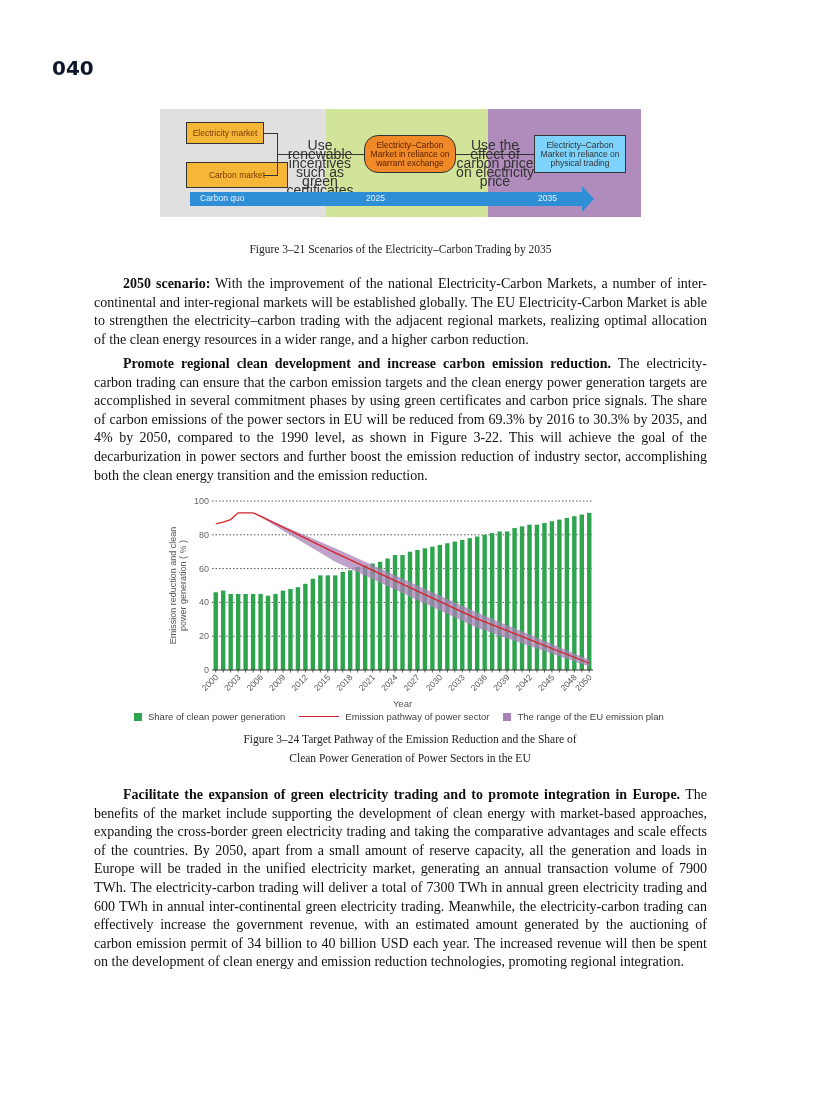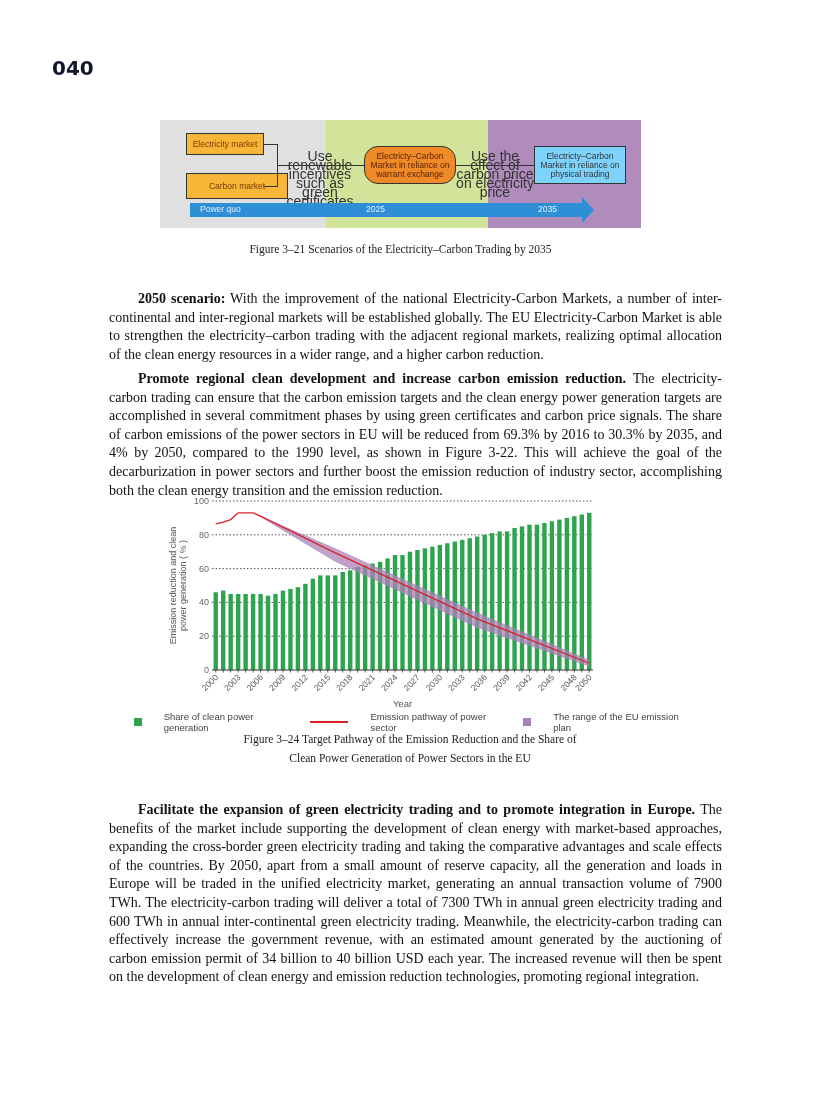--- a/index.html
+++ b/index.html
@@ -1,43 +1,43 @@
 <!DOCTYPE html>
 <html><head>
 <meta charset="utf-8">
 <style>
   html,body{margin:0;padding:0;background:#fff;}
   body{width:816px;height:1100px;position:relative;overflow:hidden;font-family:"Liberation Serif",serif;color:#111;}
   .page-num{position:absolute;left:52px;top:56px;font-family:"DejaVu Sans",sans-serif;font-weight:bold;font-size:20px;color:#0f172a;}
   
-  .fig21{position:absolute;left:160px;top:120px;width:481px;height:108px;background:#e0e0e0;font-family:"Liberation Sans",sans-serif;}
+  .fig21{position:absolute;left:160px;top:109px;width:481px;height:108px;background:#e0e0e0;font-family:"Liberation Sans",sans-serif;}
   .fig21 .zone-green{position:absolute;left:166px;top:0;width:162px;height:108px;background:#d2e49a;}
   .fig21 .zone-purple{position:absolute;left:328px;top:0;width:153px;height:108px;background:#b08cbc;}
   .fig21 .box{position:absolute;border:1px solid #333;font-size:8.5px;color:#7a3b00;text-align:center;line-height:9px;display:flex;align-items:center;justify-content:center;box-sizing:border-box;}
   .fig21 .box-em{left:26px;top:13px;width:78px;height:22px;background:#f6b638;}
   .fig21 .box-cm{left:26px;top:53px;width:102px;height:26px;background:#f6b638;}
   .fig21 .box-warrant{left:204px;top:26px;width:92px;height:38px;background:#f08a28;color:#5a2000;border-radius:14px;}
   .fig21 .box-physical{left:374px;top:26px;width:92px;height:38px;background:#7dd3fc;color:#333;}
   .fig21 .conn{position:absolute;border:1px solid #333;border-left:none;left:104px;top:24px;width:13px;height:41px;}
   .fig21 .line1{position:absolute;left:117px;top:45px;width:87px;height:1px;background:#333;}
   .fig21 .line2{position:absolute;left:296px;top:45px;width:78px;height:1px;background:#333;}
   .fig21 .lbl{position:absolute;font-size:14px;color:#333;text-align:center;line-height:9px;}
   .fig21 .lbl-renew{left:118px;top:32px;width:84px;}
   .fig21 .lbl-price{left:296px;top:32px;width:78px;}
   .fig21 .arrow{position:absolute;left:30px;top:83px;width:392px;height:14px;background:#2f8fd6;}
   .fig21 .arrow-head{position:absolute;left:422px;top:77px;width:0;height:0;border-top:13px solid transparent;border-bottom:13px solid transparent;border-left:12px solid #2f8fd6;}
   .fig21 .arrow-lbl{position:absolute;top:84px;font-size:8.5px;color:#e6f2ff;}
   .cap{position:absolute;font-family:Liberation Serif, serif;font-size:11.5px;color:#222;text-align:center;}
-  .para{position:absolute;left:94px;width:613px;font-size:14px;line-height:18.6px;text-align:justify;margin:15px;}
+  .para{position:absolute;left:94px;width:613px;font-size:14px;line-height:18.6px;text-align:justify;margin:0;}
   .para b{font-weight:bold;}
   .indent{display:inline-block;width:29px;}
   
   .chart{position:absolute;left:160px;top:490px;width:460px;height:225px;}
   .legend{position:absolute;left:134px;top:711px;width:560px;font-family:"Liberation Sans",sans-serif;font-size:9.5px;color:#444;display:flex;gap:14px;}
-  .legend .item{display:flex;align-items:center;gap:22px;}
+  .legend .item{display:flex;align-items:center;gap:6px;}
   .legend .sw{width:8px;height:8px;display:inline-block;}
   .legend .ln{width:40px;height:1.5px;background:#d8232a;display:inline-block;}
 </style>
 </head>
 <body>
 
 <div class="page-num">040</div>
 
 <div class="fig21">
   <div class="zone-green"></div>
@@ -46,21 +46,21 @@
   <div class="box box-cm">Carbon market</div>
   <div class="conn"></div>
   <div class="line1"></div>
   <div class="lbl lbl-renew">Use renewable incentives such as green certificates</div>
   <div class="box box-warrant">Electricty–Carbon Market in reliance on warrant exchange</div>
   <div class="line2"></div>
   <div class="lbl lbl-price">Use the effect of carbon price on electricity price</div>
   <div class="box box-physical">Electricty–Carbon Market in reliance on physical trading</div>
   <div class="arrow"></div>
   <div class="arrow-head"></div>
-  <div class="arrow-lbl" style="left:40px">Power quo</div>
+  <div class="arrow-lbl" style="left:40px">Carbon quo</div>
   <div class="arrow-lbl" style="left:206px">2025</div>
   <div class="arrow-lbl" style="left:378px">2035</div>
 </div>
 <div class="cap" style="left:160px;top:243px;width:481px;">Figure 3–21   Scenarios of the Electricity–Carbon Trading by 2035</div>
 
 <p class="para" style="top:275px;"><span class="indent"></span><b>2050 scenario:</b><span> With the improvement of the national Electricity-Carbon Markets, a number of inter-continental and inter-regional markets will be established globally. The EU Electricity-Carbon Market is able to strengthen the electricity–carbon trading with the adjacent regional markets, realizing optimal allocation of the clean energy resources in a wider range, and a higher carbon reduction.</span></p>
 
 <p class="para" style="top:355px;"><span class="indent"></span><b>Promote regional clean development and increase carbon emission reduction.</b><span> The electricity-carbon trading can ensure that the carbon emission targets and the clean energy power generation targets are accomplished in several commitment phases by using green certificates and carbon price signals. The share of carbon emissions of the power sectors in EU will be reduced from 69.3% by 2016 to 30.3% by 2035, and 4% by 2050, compared to the 1990 level, as shown in Figure 3-22. This will achieve the goal of the decarburization in power sectors and further boost the emission reduction of industry sector, accomplishing both the clean energy transition and the emission reduction.</span></p>
 
 <svg class="chart" id="chart" viewBox="0 0 460 225" width="460" height="225">

